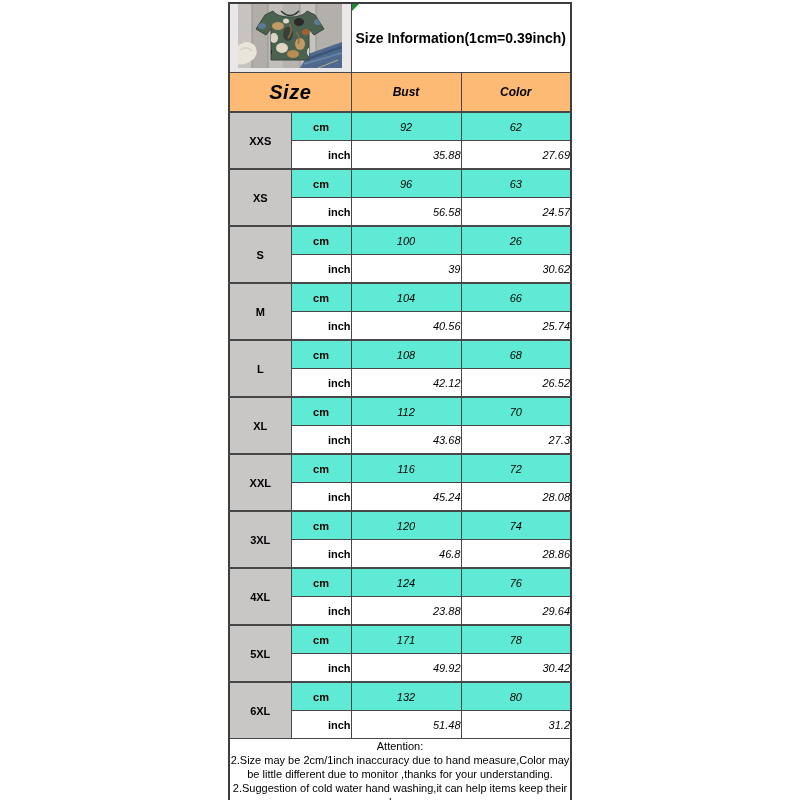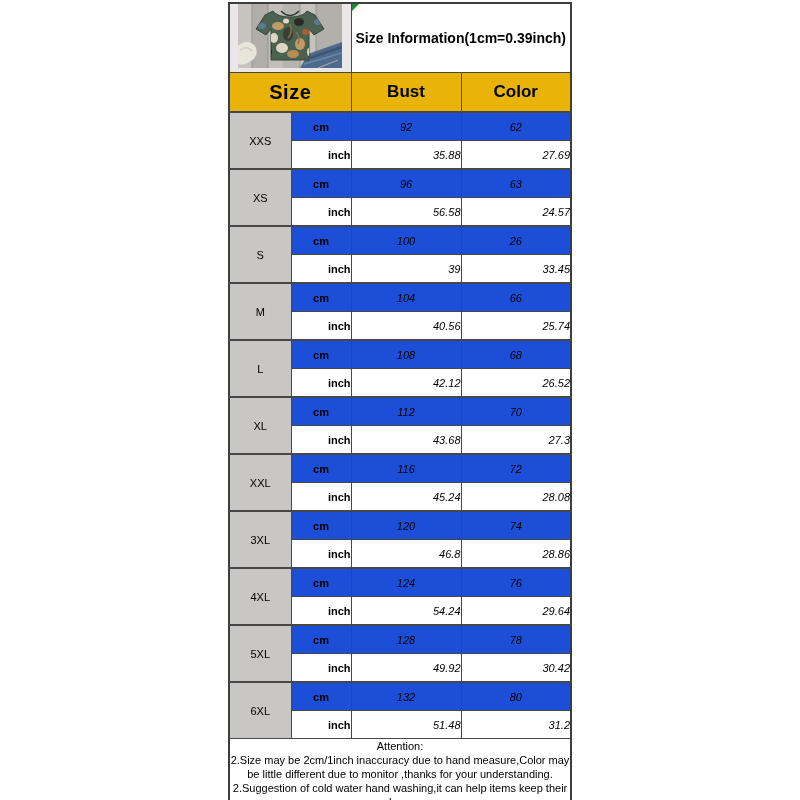--- a/index.html
+++ b/index.html
@@ -46,35 +46,36 @@
   .corner-triangle {
     position: absolute;
     top: 0; left: 0;
     width: 0; height: 0;
     border-top: 7px solid #1f8a33;
     border-right: 7px solid transparent;
   }
   
   tr.head-row td {
     height: 38px;
-    background: #eab308;
+    background: #fdba74;
     font-weight: bold;
+    font-style: italic;
   }
   td.size-head { font-size: 20px; letter-spacing: 0.5px; }
-  td.col-head  { font-size: 17px; }
+  td.col-head  { font-size: 12px; }
   
   tr.cm-row td, tr.inch-row td {
     height: 27px;
     font-size: 11px;
   }
-  tr.cm-row td  { background: #1d4ed8; border-top-width: 2px; }
+  tr.cm-row td  { background: #5eead4; border-top-width: 2px; }
   tr.inch-row td { background: #ffffff; text-align: right; }
   td.size-cell {
     background: #c9c6c6 !important;
-    font-weight: normal;
+    font-weight: bold;
   }
   td.unit-cell { font-weight: bold; }
   td.val-cell  { font-weight: normal; font-style: italic; }
   
   td.attention-cell {
     background: #ffffff;
     height: 68px;
     text-align: left;
     vertical-align: top;
     font-size: 11px;
@@ -179,21 +180,21 @@
         </tr>
         <tr class="cm-row">
           <td class="size-cell" rowspan="2">S</td>
           <td class="unit-cell">cm</td>
           <td class="val-cell">100</td>
           <td class="val-cell">26</td>
         </tr>
         <tr class="inch-row">
           <td class="unit-cell">inch</td>
           <td class="val-cell">39</td>
-          <td class="val-cell">33.45</td>
+          <td class="val-cell">30.62</td>
         </tr>
         <tr class="cm-row">
           <td class="size-cell" rowspan="2">M</td>
           <td class="unit-cell">cm</td>
           <td class="val-cell">104</td>
           <td class="val-cell">66</td>
         </tr>
         <tr class="inch-row">
           <td class="unit-cell">inch</td>
           <td class="val-cell">40.56</td>
@@ -244,27 +245,27 @@
           <td class="val-cell">28.86</td>
         </tr>
         <tr class="cm-row">
           <td class="size-cell" rowspan="2">4XL</td>
           <td class="unit-cell">cm</td>
           <td class="val-cell">124</td>
           <td class="val-cell">76</td>
         </tr>
         <tr class="inch-row">
           <td class="unit-cell">inch</td>
-          <td class="val-cell">54.24</td>
+          <td class="val-cell">23.88</td>
           <td class="val-cell">29.64</td>
         </tr>
         <tr class="cm-row">
           <td class="size-cell" rowspan="2">5XL</td>
           <td class="unit-cell">cm</td>
-          <td class="val-cell">128</td>
+          <td class="val-cell">171</td>
           <td class="val-cell">78</td>
         </tr>
         <tr class="inch-row">
           <td class="unit-cell">inch</td>
           <td class="val-cell">49.92</td>
           <td class="val-cell">30.42</td>
         </tr>
         <tr class="cm-row">
           <td class="size-cell" rowspan="2">6XL</td>
           <td class="unit-cell">cm</td>

